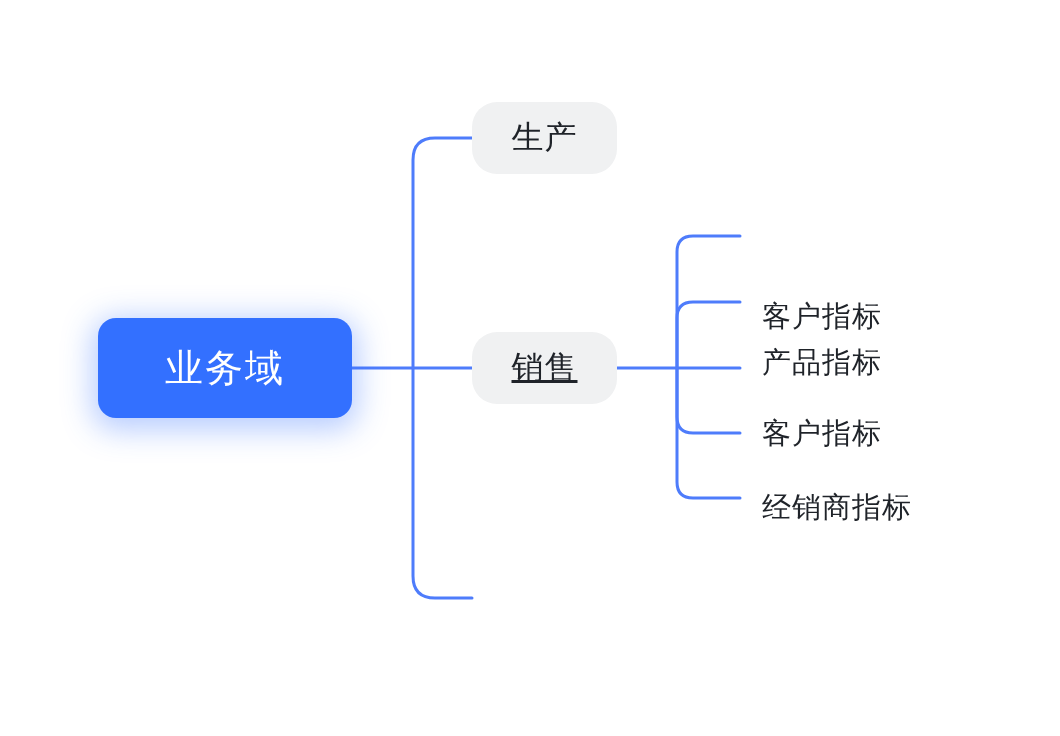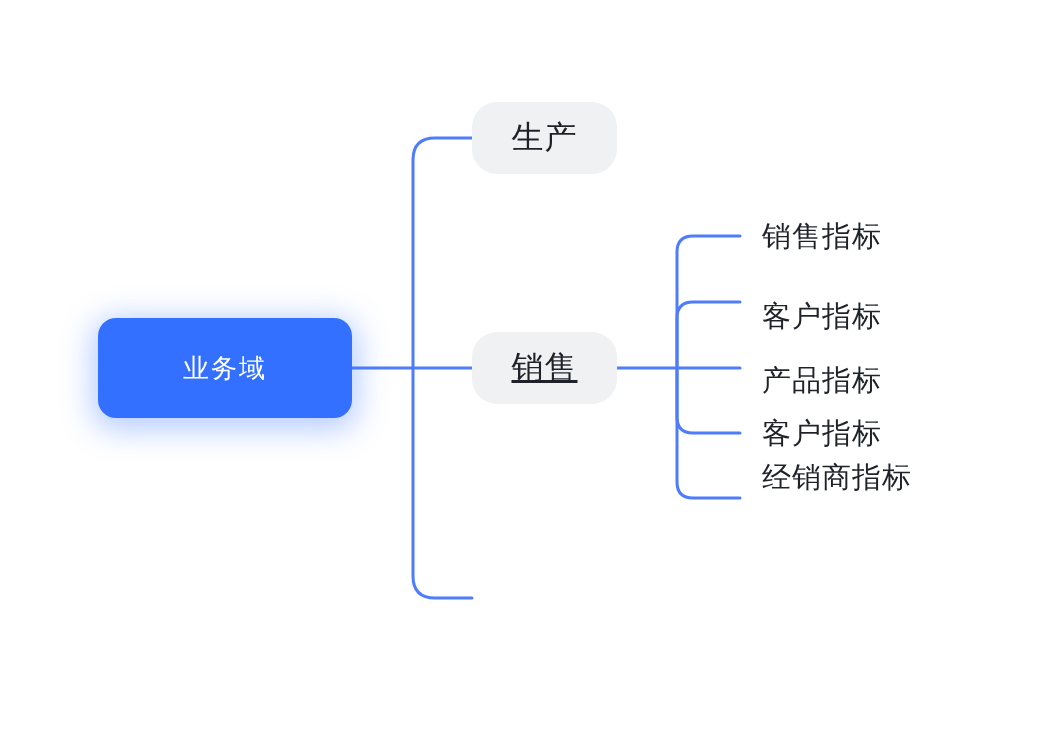--- a/index.html
+++ b/index.html
@@ -40,21 +40,21 @@
     white-space: nowrap;
   }
   .root {
     left: 98px;
     top: 318px;
     width: 254px;
     height: 100px;
     border-radius: 18px;
     background: var(--root-fill, #3370ff);
     color: var(--root-text, #ffffff);
-    font-size: 26px;
+    font-size: 38px;
     letter-spacing: 2px;
     box-shadow: 0 6px 30px 6px var(--root-glow, rgba(51,112,255,0.35));
   }
   .branch {
     left: 472px;
     width: 145px;
     height: 72px;
     border-radius: 25px;
     background: var(--node-fill, #f0f1f2);
     color: var(--node-text, #1f2329);
@@ -69,23 +69,23 @@
     left: 762px;
     height: 44px;
     line-height: 44px;
     font-size: 29px;
     color: var(--node-text, #1f2329);
     letter-spacing: 1px;
     white-space: nowrap;
   }
   .leaf.l0 { top: 214px; }
   .leaf.l1 { top: 280px; margin-top: 14px; }
-  .leaf.l2 { top: 358px; }
+  .leaf.l2 { top: 340px; }
   .leaf.l3 { top: 411px; }
-  .leaf.l4 { top: 455px; }
+  .leaf.l4 { top: 485px; }
 </style>
 </head>
 <body>
 
 <div class="canvas">
 
   <svg class="edges" viewBox="0 0 1060 736" aria-hidden="true">
     <path d="M 352 368 H 472"></path>
     <path d="M 413 368 V 160 Q 413 138 435 138 H 472"></path>
     <path d="M 413 368 V 576 Q 413 598 435 598 H 472"></path>
@@ -96,21 +96,20 @@
     <path d="M 677 368 V 482 Q 677 498 693 498 H 740"></path>
   </svg>
 
   <div class="node root">业务域</div>
 
   <div class="node branch production">生产</div>
 
   <div class="node branch sales">销售</div>
 
 
-  <div class="leaf l0">销售指标</div>
 
   <div class="leaf l1">客户指标</div>
 
   <div class="leaf l2">产品指标</div>
 
   <div class="leaf l3">客户指标</div>
 
   <div class="leaf l4">经销商指标</div>
 
 </div>

